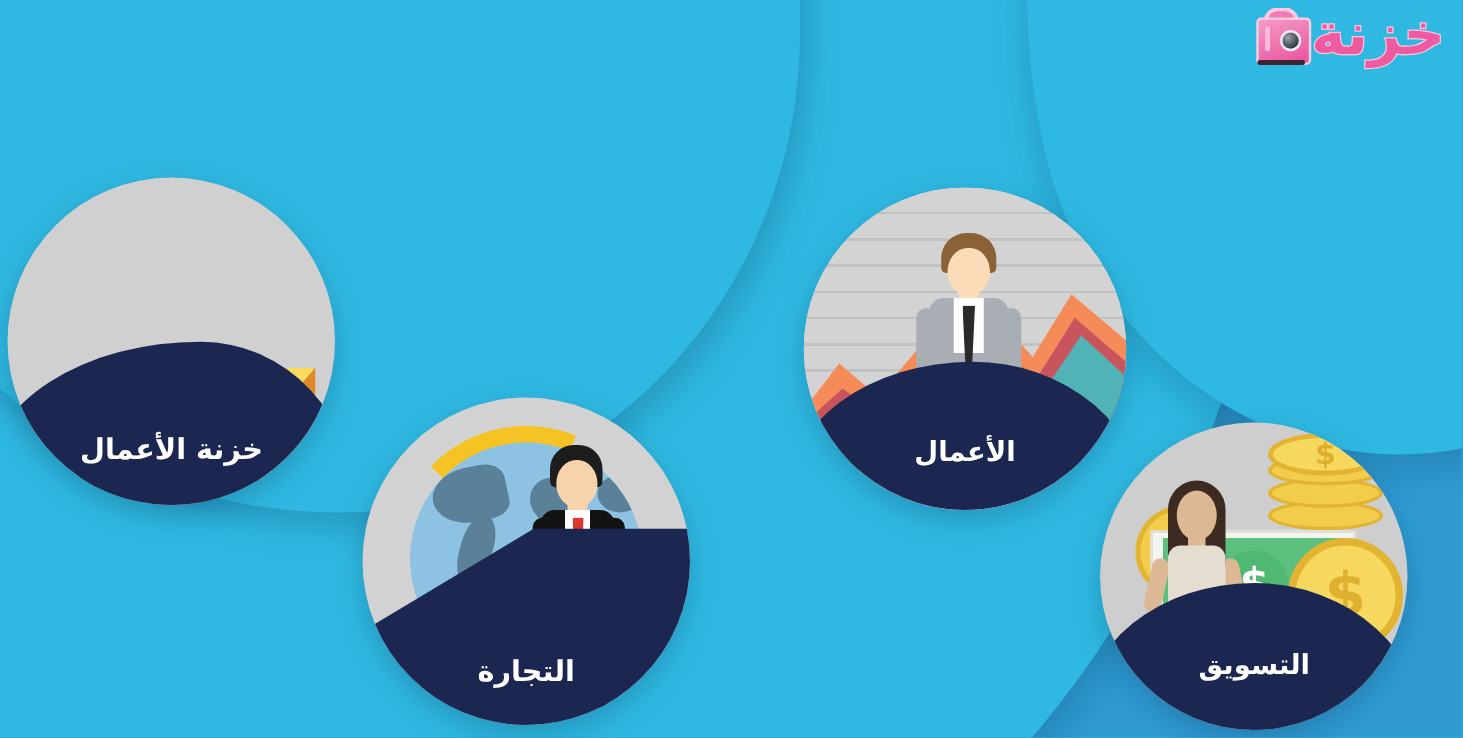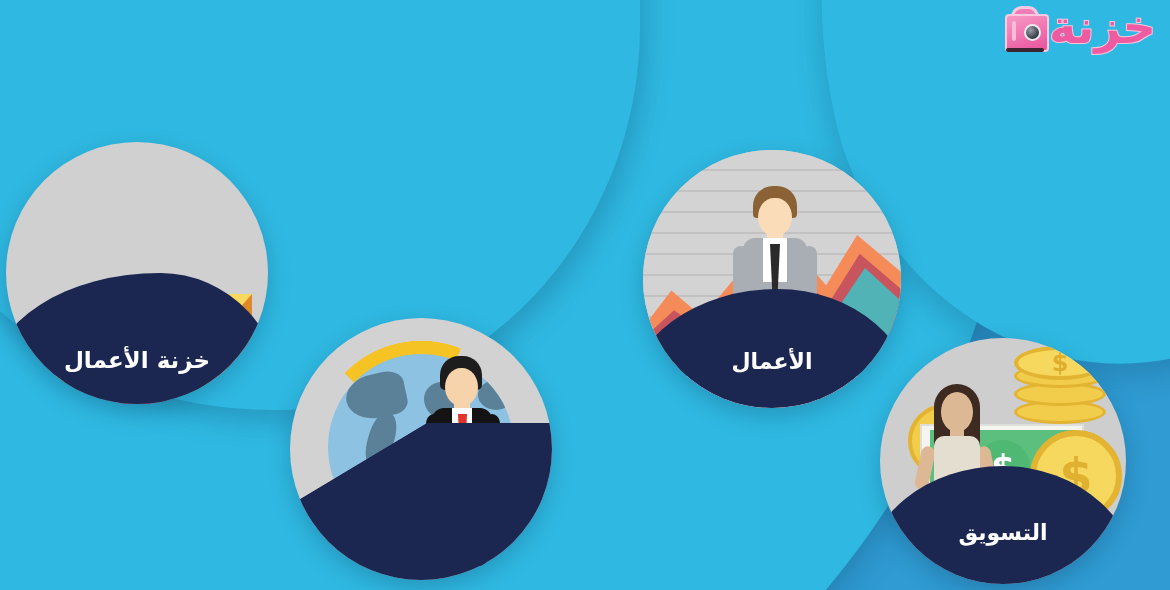--- a/index.html
+++ b/index.html
@@ -344,20 +344,21 @@
         <span class="m2-neck"></span>
         <span class="m2-pantL"></span>
         <span class="m2-pantR"></span>
         <span class="m2-suit"></span>
         <span class="m2-shirt"></span>
         <span class="m2-tie"></span>
         <span class="m2-beltL"></span>
         <span class="m2-beltR"></span>
       </div>
       <div class="wave"></div>
+      <div class="wave-label">التجارة</div>
     </div>
   </div>
 
   <div class="card c3">
     <div class="circle">
       <div class="art">
         <span class="blinds"></span>
         <span class="floor2"></span>
         <span class="floor"></span>
         <span class="mt mt-org"></span>

